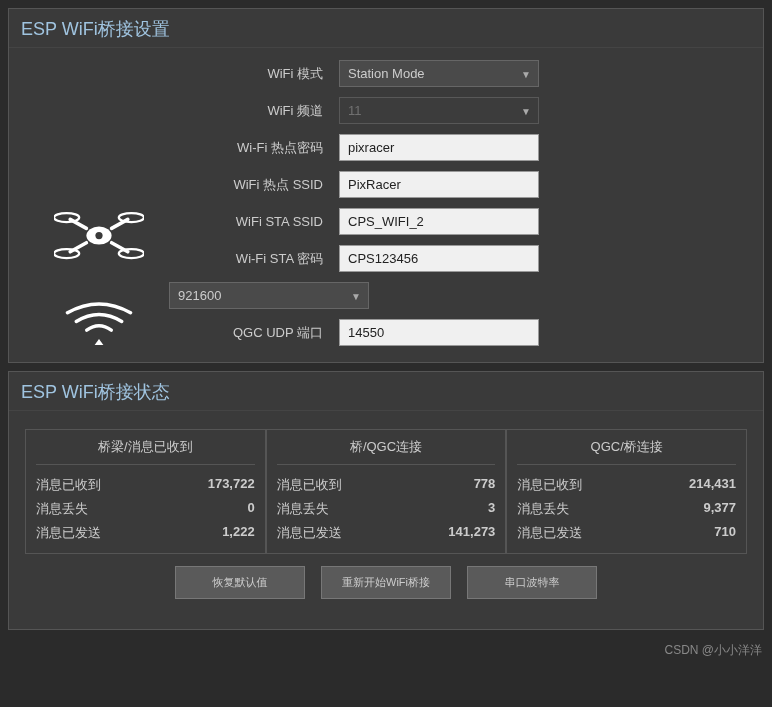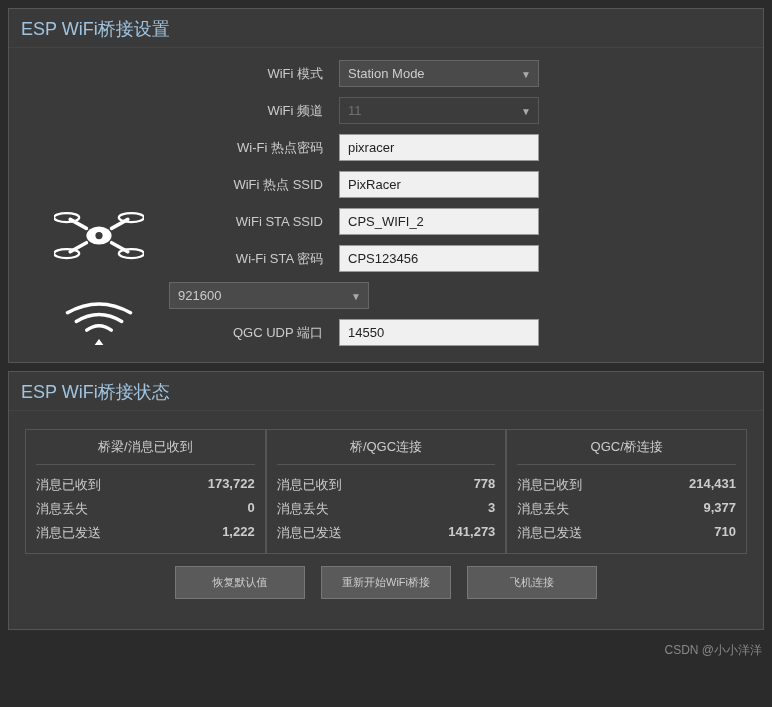--- a/index.html
+++ b/index.html
@@ -358,19 +358,19 @@
           <span class="status-label">消息已发送</span>
           <span class="status-value">710</span>
         </div>
       </div>
 
     </div>
 
     <div class="buttons-row">
       <button class="action-btn">恢复默认值</button>
       <button class="action-btn">重新开始WiFi桥接</button>
-      <button class="action-btn">飞机连接</button>
+      <button class="action-btn">串口波特率</button>
     </div>
 
   </div>
 </div>
 
 <div class="watermark">CSDN @小小洋洋</div>
 
 </body></html>

